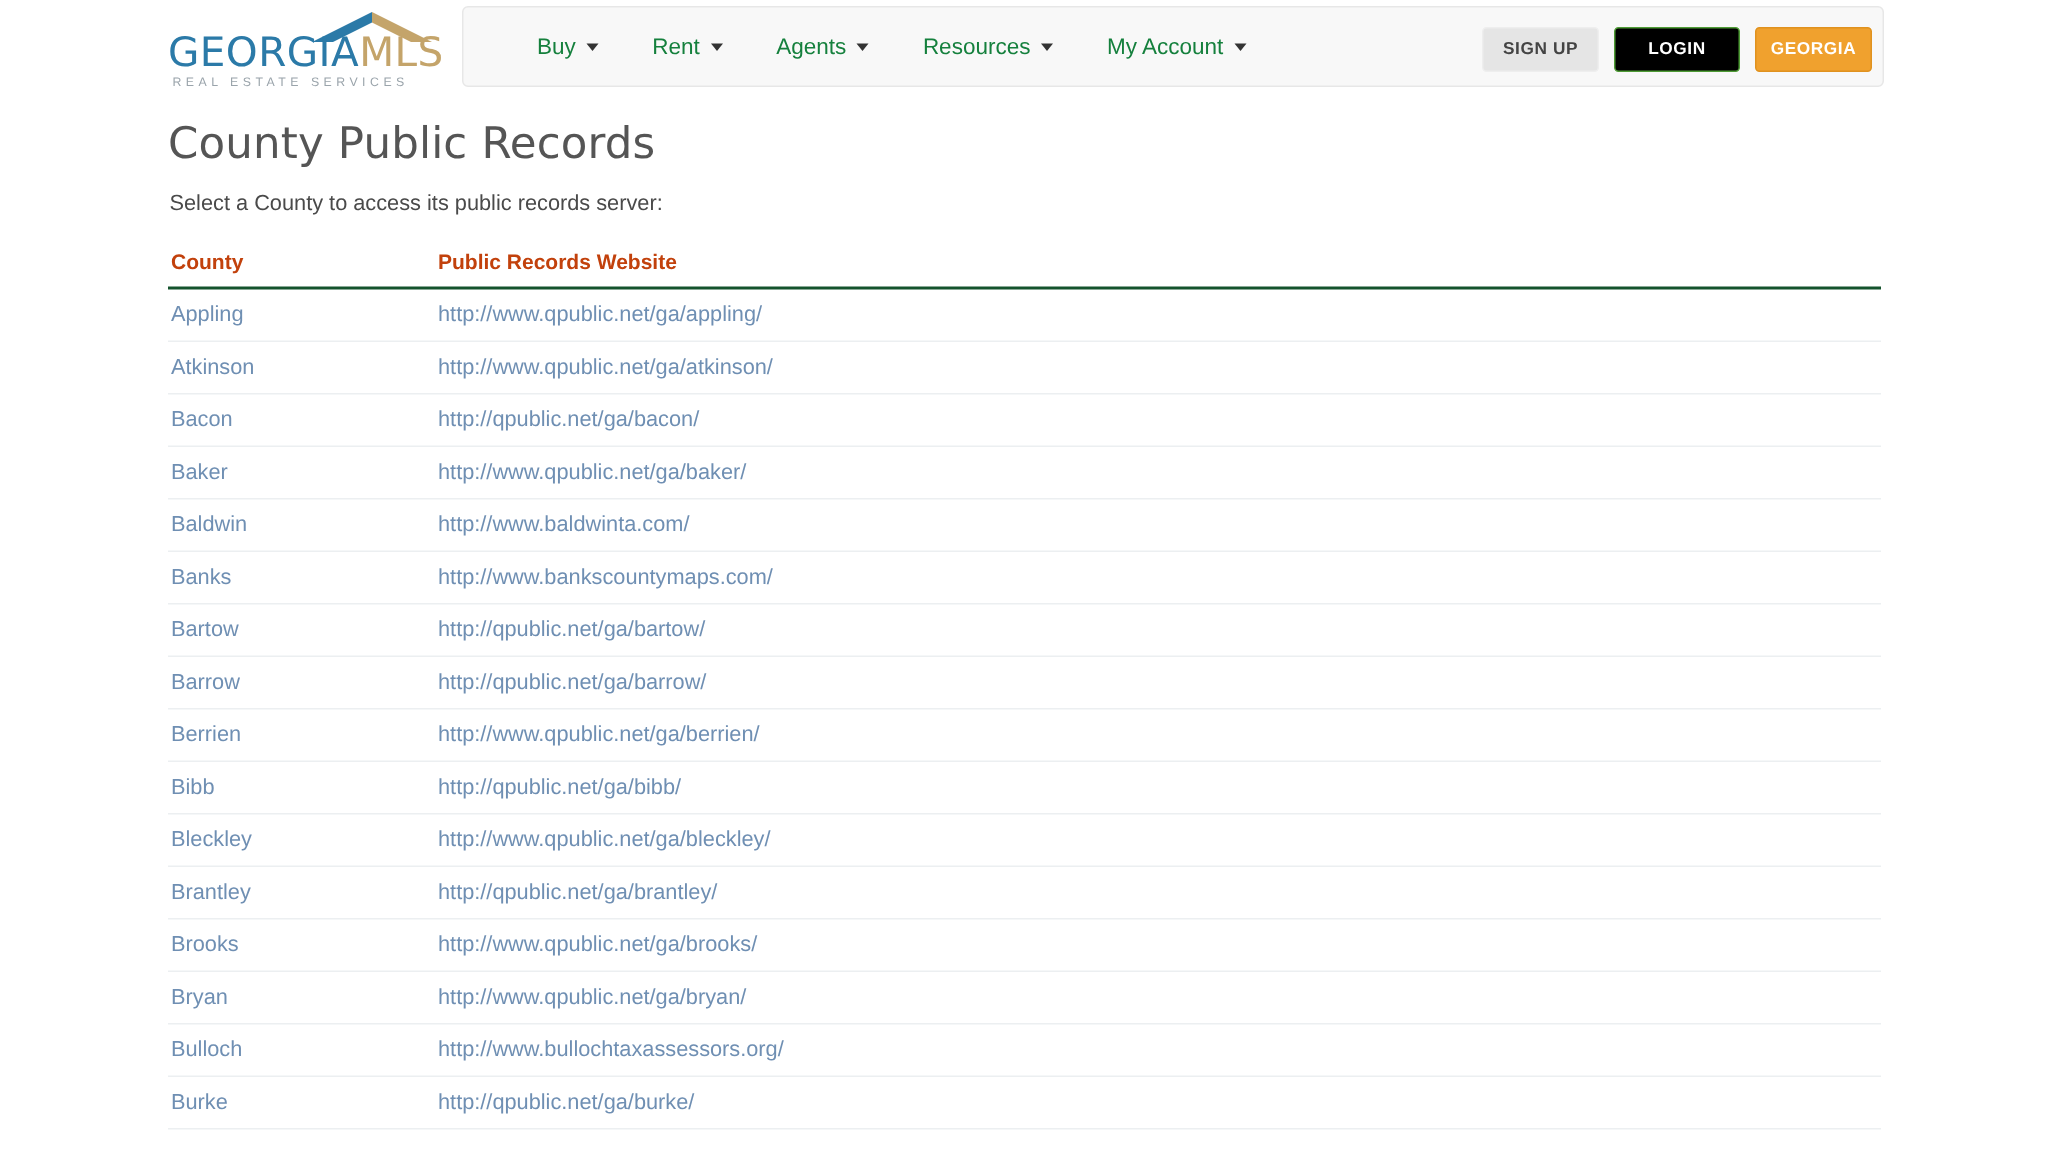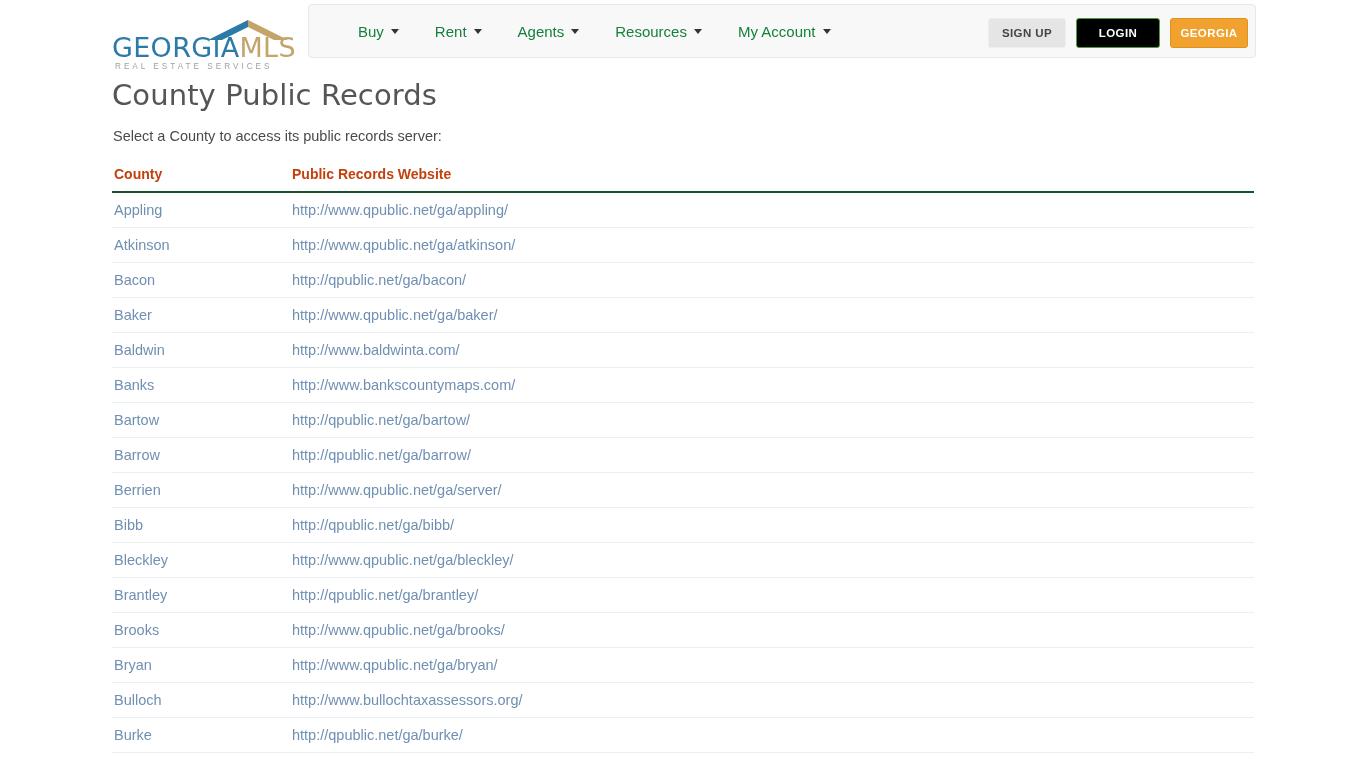--- a/index.html
+++ b/index.html
@@ -28,21 +28,21 @@
     height: 54px;
     background: #f8f8f8;
     border: 1px solid #e7e7e7;
     border-radius: 4px;
   }
 
   
   .logo {
     position: absolute;
     left: 112px;
-    top: 20px;
+    top: 8px;
     width: 180px;
     height: 48px;
   }
   .logo-roof {
     position: absolute;
     left: 96px;
     top: 0px;
     width: 80px;
     height: 22px;
   }
@@ -268,21 +268,21 @@
         <tr>
           <td><a class="cell-link">Bartow</a></td>
           <td><a class="cell-link">http://qpublic.net/ga/bartow/</a></td>
         </tr>
         <tr>
           <td><a class="cell-link">Barrow</a></td>
           <td><a class="cell-link">http://qpublic.net/ga/barrow/</a></td>
         </tr>
         <tr>
           <td><a class="cell-link">Berrien</a></td>
-          <td><a class="cell-link">http://www.qpublic.net/ga/server/</a></td>
+          <td><a class="cell-link">http://www.qpublic.net/ga/berrien/</a></td>
         </tr>
         <tr>
           <td><a class="cell-link">Bibb</a></td>
           <td><a class="cell-link">http://qpublic.net/ga/bibb/</a></td>
         </tr>
         <tr>
           <td><a class="cell-link">Bleckley</a></td>
           <td><a class="cell-link">http://www.qpublic.net/ga/bleckley/</a></td>
         </tr>
         <tr>

